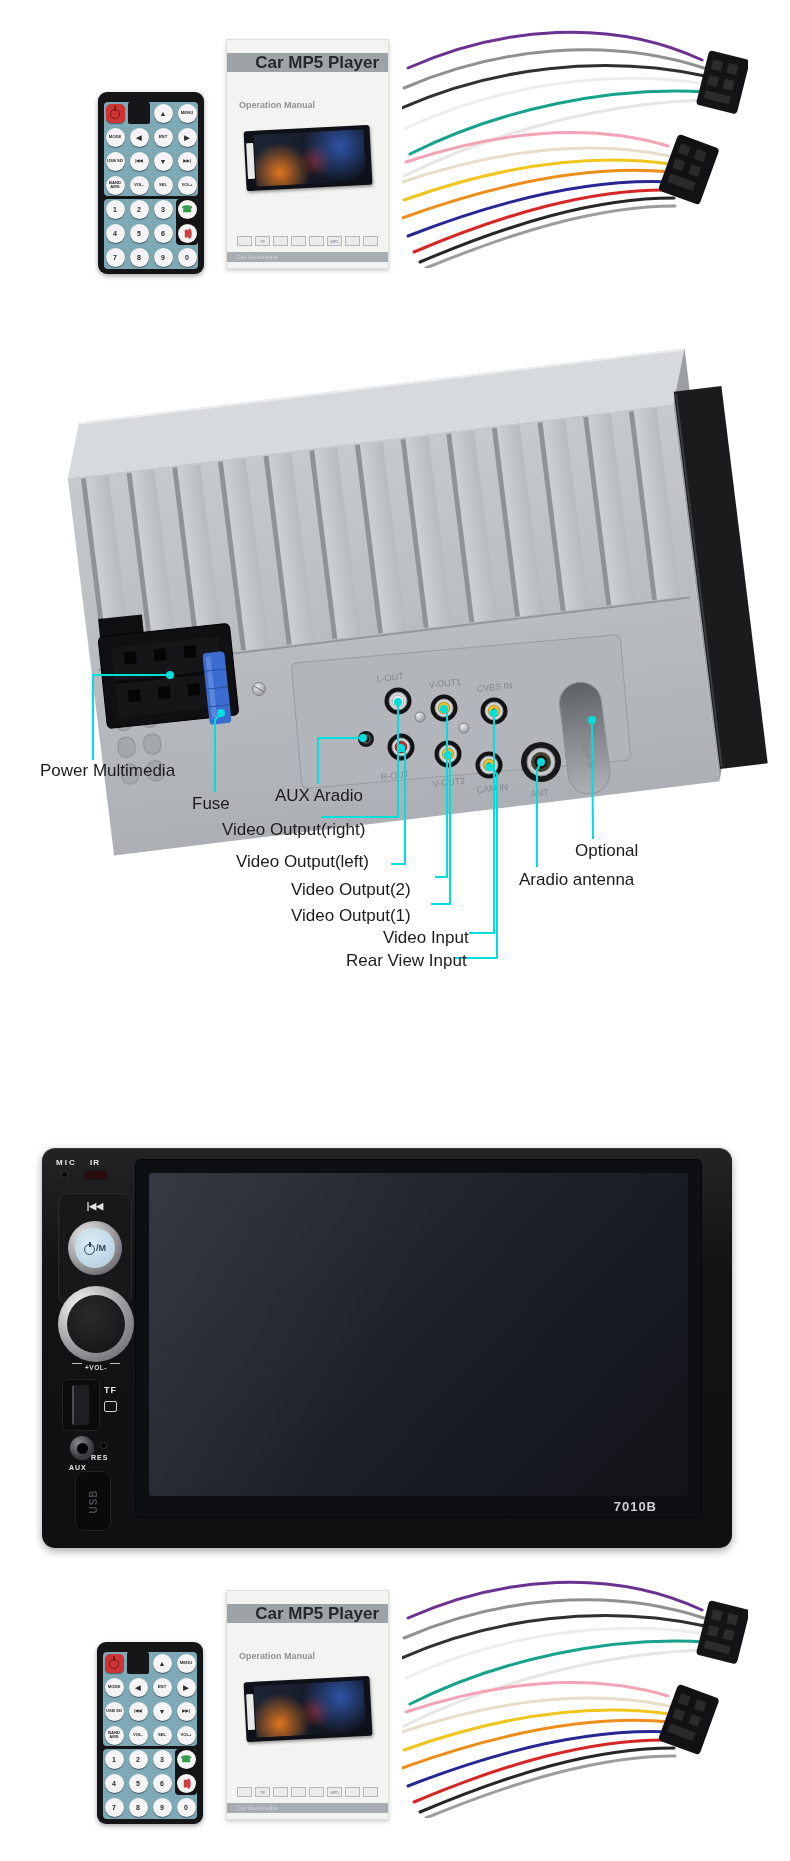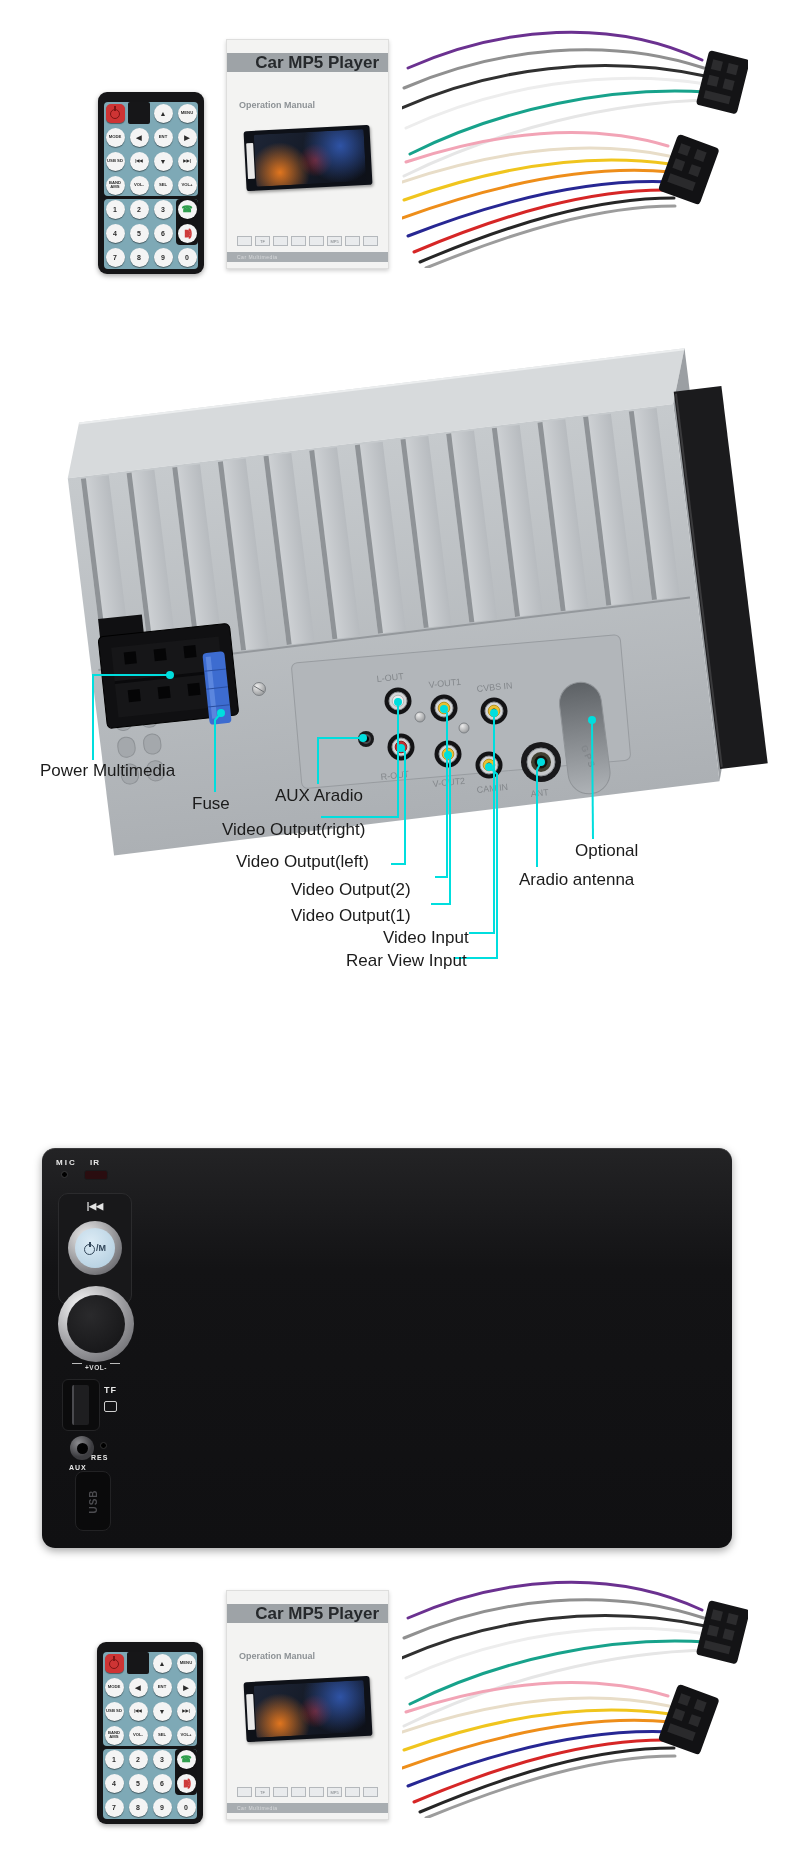--- a/index.html
+++ b/index.html
@@ -496,20 +496,24 @@
         <div class="aux-hole"></div>
       </div>
     <span class="res-hole"></span>
     <span class="fp-small" style="left:49px;top:305px;font-size:7px;">RES</span>
     <span class="fp-small" style="left:27px;top:315px;font-size:7px;">AUX</span>
 
     <div class="usb-port">
       <span class="usb-txt">USB</span>
     </div>
 
+    <div class="screen">
+      <div class="display"></div>
+      <span class="model">7010B</span>
+    </div>
   </div>
 
   <div class="abs" style="left:0;top:1550px;width:790px;height:311px;">
     <div class="remote" style="left:97px;top:92px;">
       <div class="panel-a"></div>
       <div class="panel-b"></div>
       <div class="ph-box"></div>
       <div class="remote-grid">
           <div class="rc-cell pwr">
             <span class="rc-btn"></span>

